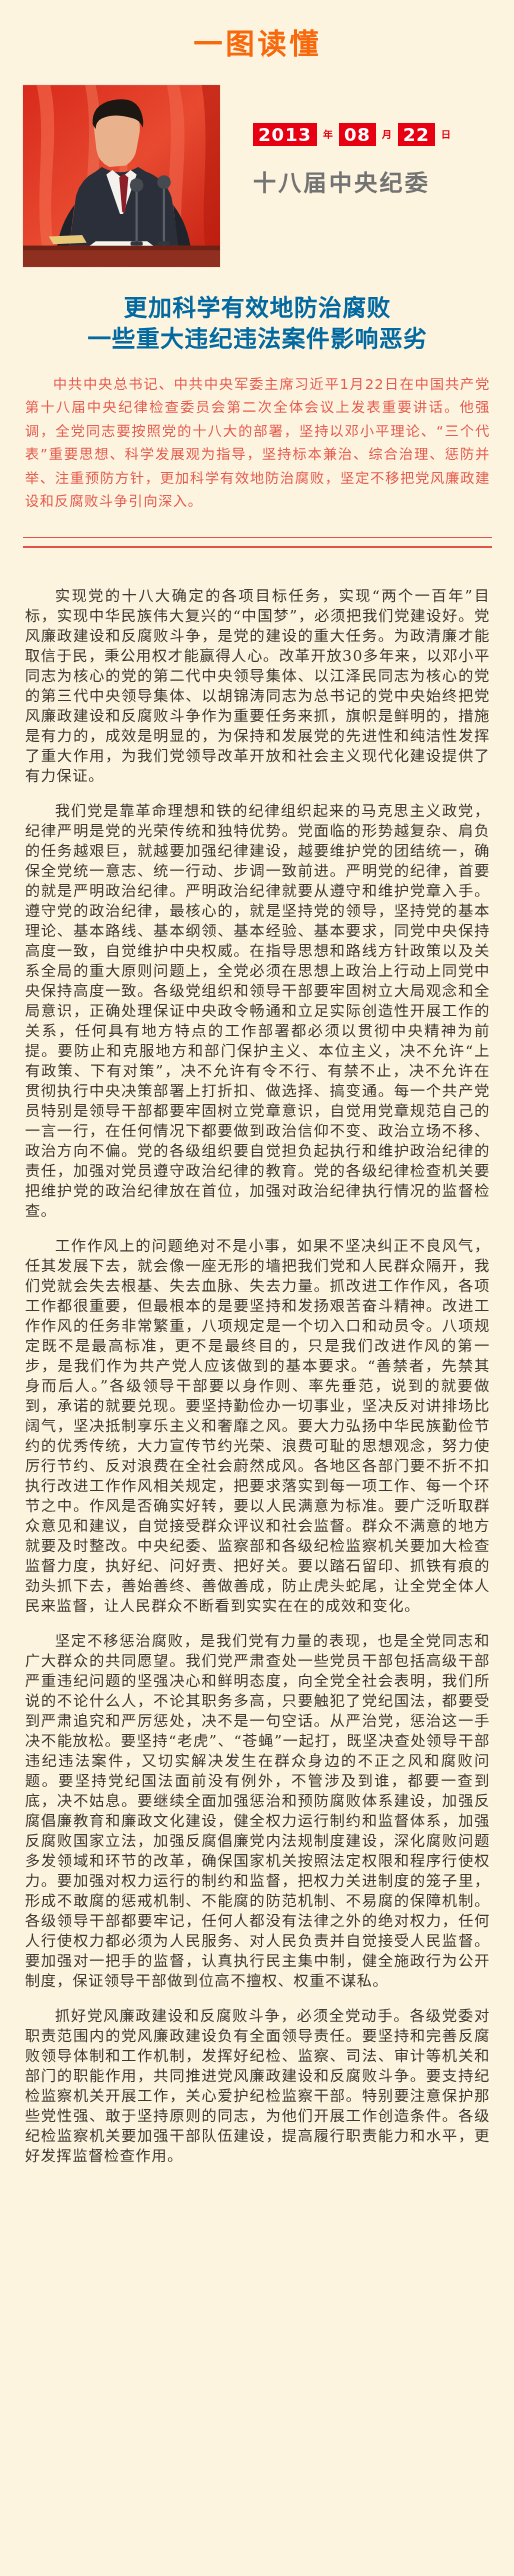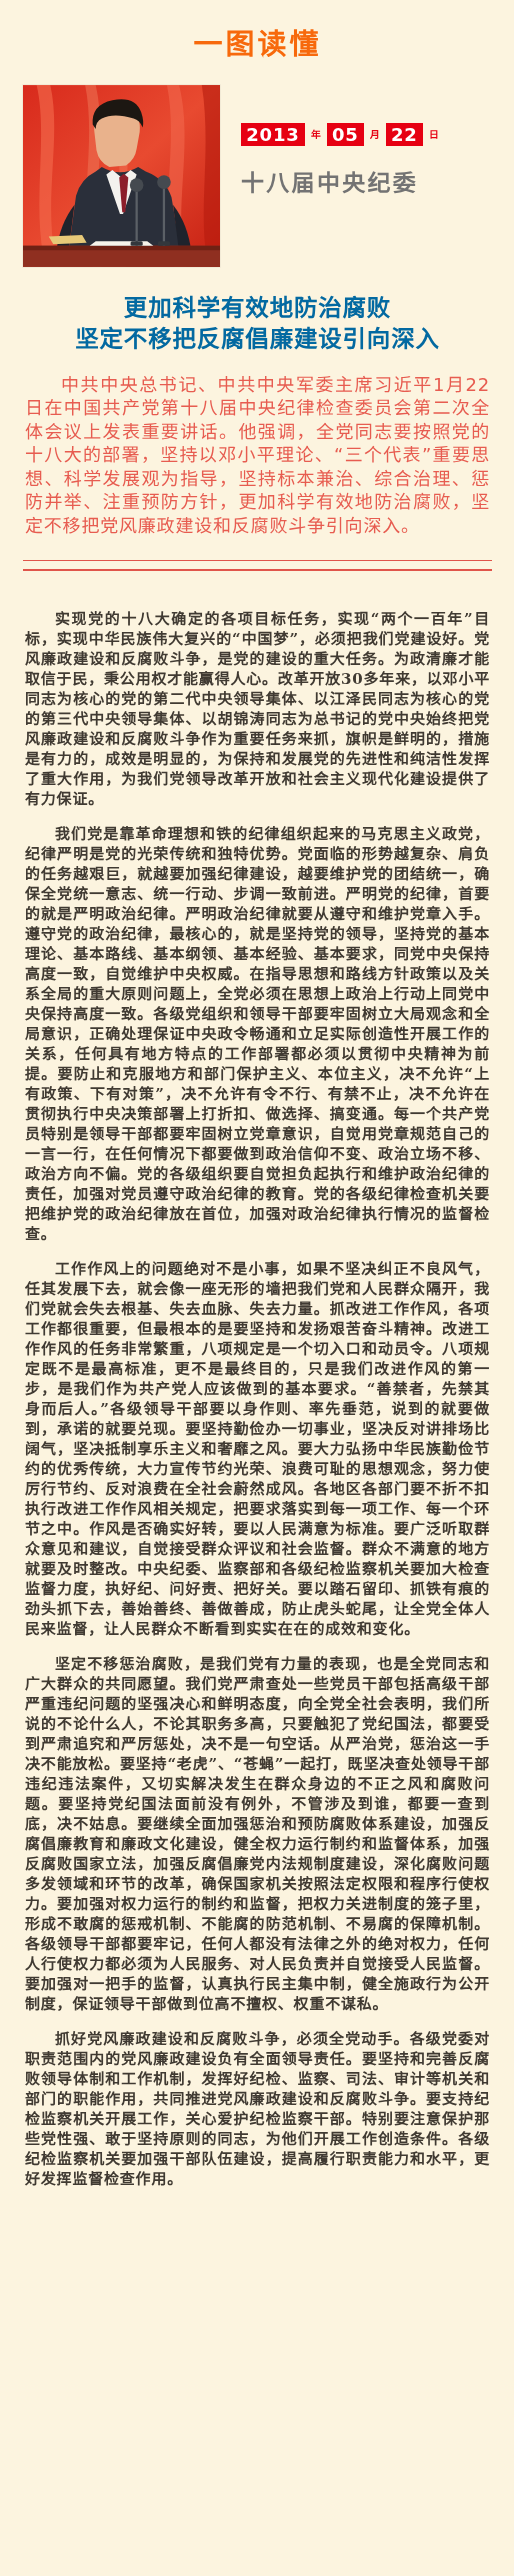--- a/index.html
+++ b/index.html
@@ -21,57 +21,57 @@
     font-family:"DejaVu Serif","Liberation Serif",serif;
     line-height:48px;
     text-shadow:1.5px 2.3px 0 rgba(186,84,6,0.28);
   }
 
   .meta{display:flex;margin:23px 23px 0 23px;}
   .photo{
     width:197px;height:182px;flex:none;display:block;
     box-shadow:0 0 0 0.8px rgba(0,0,0,0.05);
   }
-  .meta-right{margin-left:21px;padding-top:38px;}
+  .meta-right{margin-left:33px;padding-top:38px;}
   .date-row{display:flex;align-items:center;}
   .date-box{
     background:#e60012;color:#ffffff;font-weight:bold;
     font-size:18px;line-height:23px;padding:0 5.3px;letter-spacing:0.8px;
   }
   .date-label{color:#e60012;font-size:9.8px;font-weight:bold;margin:0 6px;}
   .session{
     margin-top:21px;color:#737373;font-weight:900;
     font-size:23px;line-height:32px;letter-spacing:2.3px;
   }
 
   .subtitle{
     margin-top:26px;text-align:center;
     color:#0369a1;font-weight:bold;
     font-family:"DejaVu Serif","Liberation Serif",serif;
     font-size:23.5px;line-height:31px;letter-spacing:0.8px;
   }
 
   .lead{
     margin:18px 25px 0 25px;
-    color:#e75c50;font-size:18px;line-height:23.5px;
+    color:#e75c50;font-size:14px;line-height:23.5px;
     text-align:justify;text-indent:2em;letter-spacing:0.8px;
   }
 
   .divider{margin:23px 23px 0 23px;}
   .divider .rule-thin{height:0;border-top:0.8px solid #e0544a;}
   .divider .rule-thick{height:0;border-top:2.3px solid #e0544a;margin-top:8.3px;}
 
   .article{
     margin:38px 25px 0 25px;
     color:#403a32;
     font-family:"DejaVu Serif","Liberation Serif",serif;
     font-size:15px;line-height:20px;
     text-align:justify;letter-spacing:0.8px;
   }
-  .article p{margin:0 0 15px 0;text-indent:2em;font-weight:bold;}
+  .article p{margin:0 0 15px 0;text-indent:2em;}
 </style>
 </head>
 <body>
 
 <div class="page">
 
   <div class="badge-title">一图读懂</div>
 
 
   <div class="meta">
@@ -113,34 +113,34 @@
       <circle cx="150" cy="132" r="9" fill="#454a50"></circle>
       <circle cx="186" cy="128" r="9" fill="#454a50"></circle>
       <rect x="142" y="206" width="16" height="6" rx="2" fill="#33373c"></rect>
       <rect x="178" y="206" width="16" height="6" rx="2" fill="#33373c"></rect>
     </svg>
 
     <div class="meta-right">
       <div class="date-row">
         <span class="date-box">2013</span>
         <span class="date-label">年</span>
-        <span class="date-box">05</span>
+        <span class="date-box">08</span>
         <span class="date-label">月</span>
         <span class="date-box">22</span>
         <span class="date-label">日</span>
       </div>
       <div class="session">
         <div>十八届中央纪委</div>
       </div>
     </div>
   </div>
 
   <div class="subtitle">
     <div>更加科学有效地防治腐败</div>
-    <div>坚定不移把反腐倡廉建设引向深入</div>
+    <div>一些重大违纪违法案件影响恶劣</div>
   </div>
 
   <p class="lead">中共中央总书记、中共中央军委主席习近平1月22日在中国共产党第十八届中央纪律检查委员会第二次全体会议上发表重要讲话。他强调，全党同志要按照党的十八大的部署，坚持以邓小平理论、“三个代表”重要思想、科学发展观为指导，坚持标本兼治、综合治理、惩防并举、注重预防方针，更加科学有效地防治腐败，坚定不移把党风廉政建设和反腐败斗争引向深入。</p>
 
   <div class="divider">
     <div class="rule-thin"></div>
     <div class="rule-thick"></div>
   </div>
 
   <div class="article">

